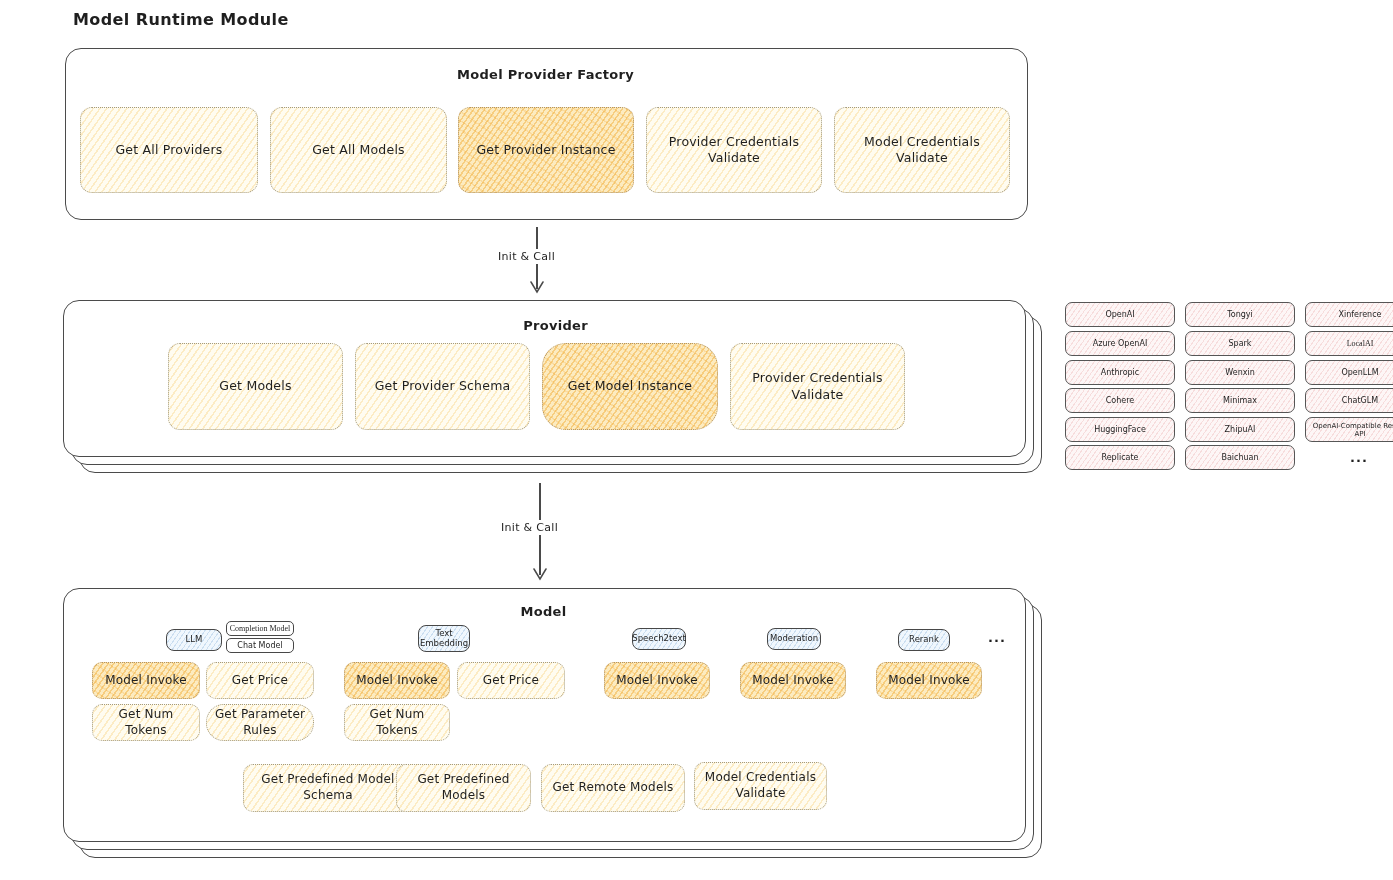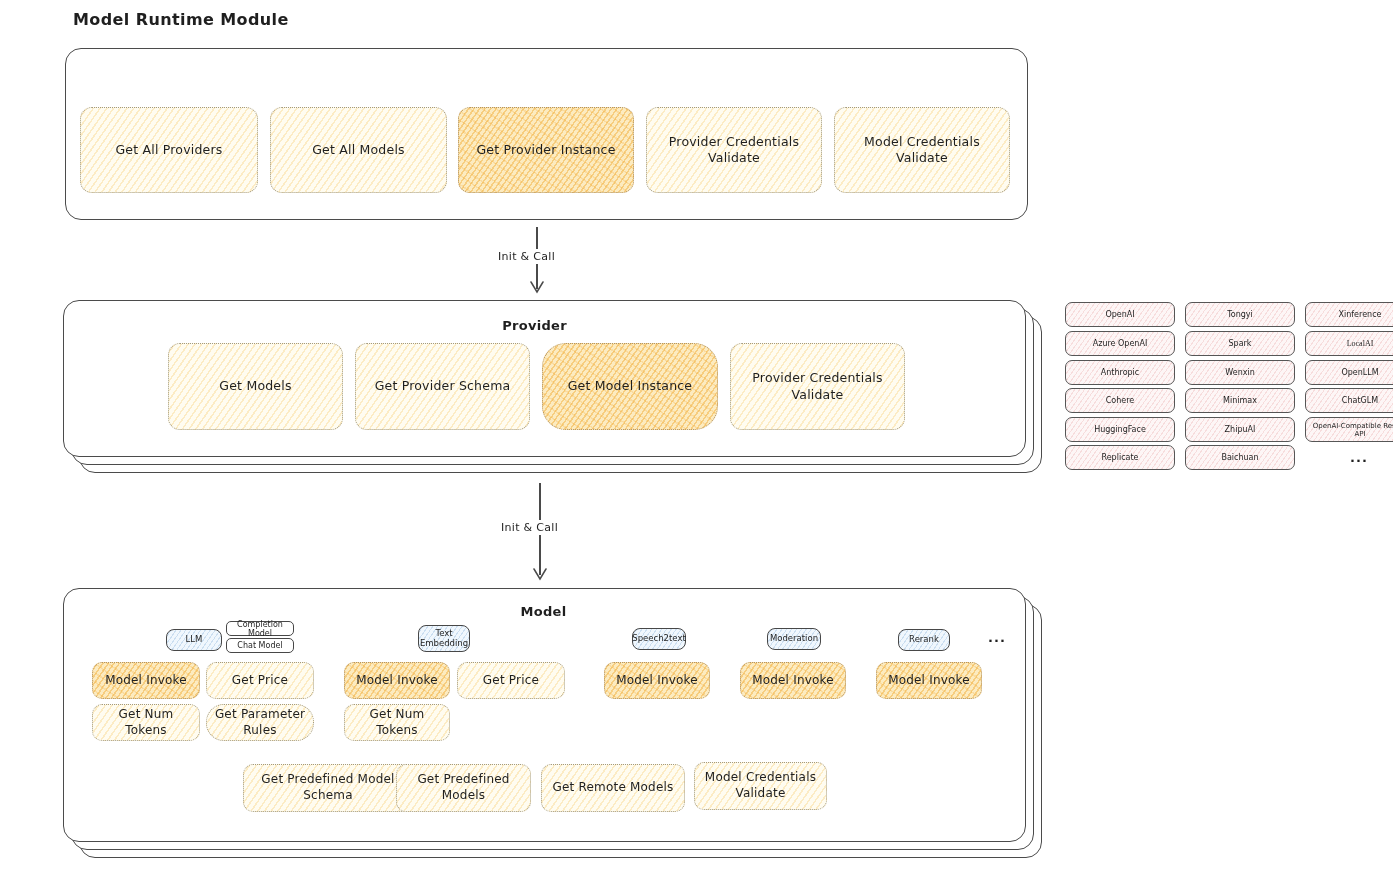--- a/index.html
+++ b/index.html
@@ -61,37 +61,38 @@
   .ellipsis{position:absolute;font-size:13px;font-weight:600;letter-spacing:1px;}
 </style>
 </head>
 <body>
 
 <div id="canvas">
 
   <div class="abs page-title" style="left:35px;top:10px;">Model Runtime Module</div>
 
   <div class="bigbox" style="left:27px;top:48px;width:961px;height:170px;"></div>
+  <div class="section-title" style="left:27px;top:67px;width:961px;">Model Provider Factory</div>
 
   <div class="node n-yellow" style="left:42px;top:107px;width:178px;height:86px;">Get All Providers</div>
   <div class="node n-yellow" style="left:232px;top:107px;width:177px;height:86px;">Get All Models</div>
   <div class="node n-orange" style="left:420px;top:107px;width:176px;height:86px;">Get Provider Instance</div>
   <div class="node n-yellow" style="left:608px;top:107px;width:176px;height:86px;">Provider Credentials Validate</div>
   <div class="node n-yellow" style="left:796px;top:107px;width:176px;height:86px;">Model Credentials Validate</div>
 
   <div class="arrow-line" style="left:498px;top:227px;height:62px;"></div>
   <svg class="abs" style="left:491px;top:281px;" width="16" height="13">
     <path d="M2 1 L8 11 L14 1" stroke="#4a4a4a" stroke-width="1.5" fill="none" stroke-linecap="round"></path>
   </svg>
   <div class="arrow-label" style="left:456px;top:249px;width:86px;">Init &amp; Call</div>
 
   <div class="bigbox" style="left:41px;top:316px;width:961px;height:155px;"></div>
   <div class="bigbox" style="left:33px;top:308px;width:961px;height:155px;"></div>
   <div class="bigbox" style="left:25px;top:300px;width:961px;height:155px;"></div>
-  <div class="section-title" style="left:16px;top:318px;width:961px;">Provider</div>
+  <div class="section-title" style="left:37px;top:318px;width:961px;">Provider</div>
 
   <div class="node n-yellow" style="left:130px;top:343px;width:175px;height:87px;">Get Models</div>
   <div class="node n-yellow" style="left:317px;top:343px;width:175px;height:87px;">Get Provider Schema</div>
   <div class="node n-orange" style="left:504px;top:343px;width:176px;height:87px;border-radius:24px;">Get Model Instance</div>
   <div class="node n-yellow" style="left:692px;top:343px;width:175px;height:87px;">Provider Credentials Validate</div>
 
   <div class="pill" style="left:1027px;top:302px;width:110px;height:25px;">OpenAI</div>
   <div class="pill" style="left:1147px;top:302px;width:110px;height:25px;">Tongyi</div>
   <div class="pill" style="left:1267px;top:302px;width:110px;height:25px;">Xinference</div>
 
@@ -120,21 +121,21 @@
     <path d="M2 1 L8 11 L14 1" stroke="#4a4a4a" stroke-width="1.5" fill="none" stroke-linecap="round"></path>
   </svg>
   <div class="arrow-label" style="left:459px;top:520px;width:86px;">Init &amp; Call</div>
 
   <div class="bigbox" style="left:41px;top:604px;width:961px;height:252px;"></div>
   <div class="bigbox" style="left:33px;top:596px;width:961px;height:252px;"></div>
   <div class="bigbox" style="left:25px;top:588px;width:961px;height:252px;"></div>
   <div class="section-title" style="left:25px;top:604px;width:961px;">Model</div>
 
   <div class="tab-blue" style="left:128px;top:629px;width:56px;height:22px;">LLM</div>
-  <div class="tab-plain" style="left:188px;top:621px;width:68px;height:15px;">Completion Model</div>
+  <div class="tab-plain" style="left:188px;top:621px;width:68px;height:15px;font-family:Liberation Serif, serif;">Completion Model</div>
   <div class="tab-plain" style="left:188px;top:638px;width:68px;height:15px;">Chat Model</div>
   <div class="tab-blue" style="left:380px;top:625px;width:52px;height:27px;padding:1px 3px;">Text Embedding</div>
   <div class="tab-blue" style="left:594px;top:628px;width:54px;height:22px;">Speech2text</div>
   <div class="tab-blue" style="left:729px;top:628px;width:54px;height:22px;">Moderation</div>
   <div class="tab-blue" style="left:860px;top:629px;width:52px;height:22px;">Rerank</div>
   <div class="ellipsis" style="left:950px;top:630px;">...</div>
 
   <div class="node sm n-orange" style="left:54px;top:662px;width:108px;height:37px;">Model Invoke</div>
   <div class="node sm n-yellow" style="left:168px;top:662px;width:108px;height:37px;">Get Price</div>
   <div class="node sm n-yellow" style="left:54px;top:704px;width:108px;height:37px;">Get Num Tokens</div>

